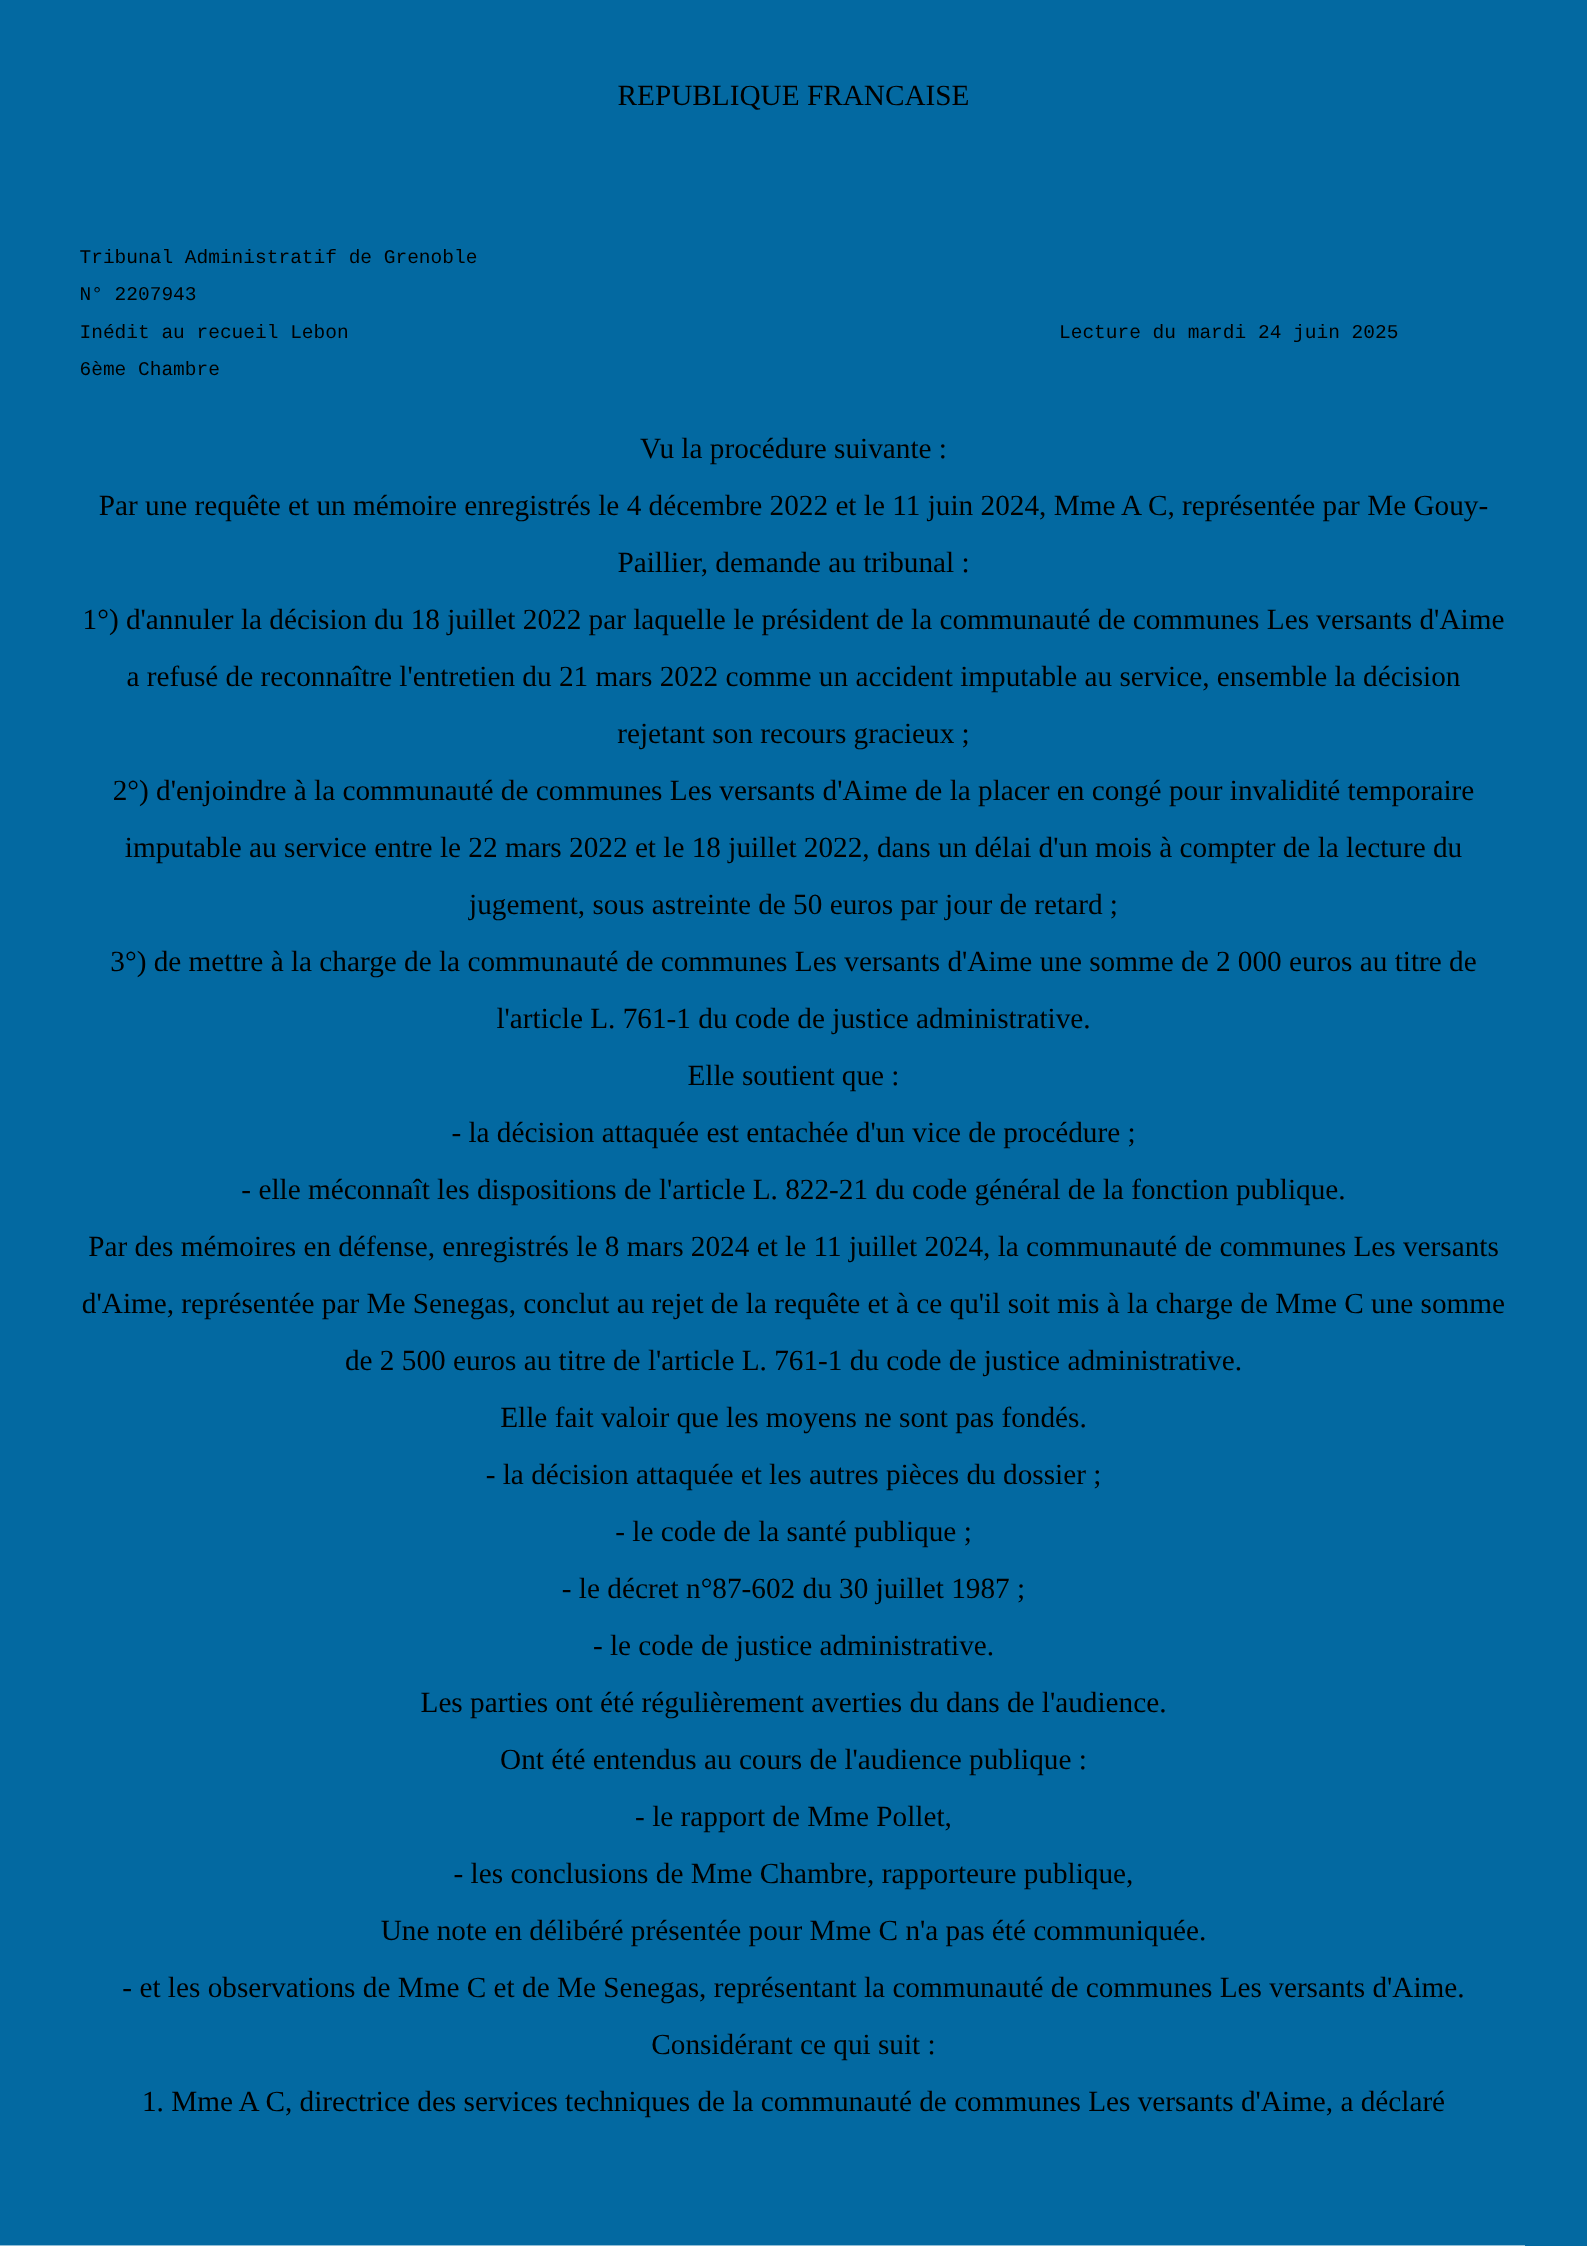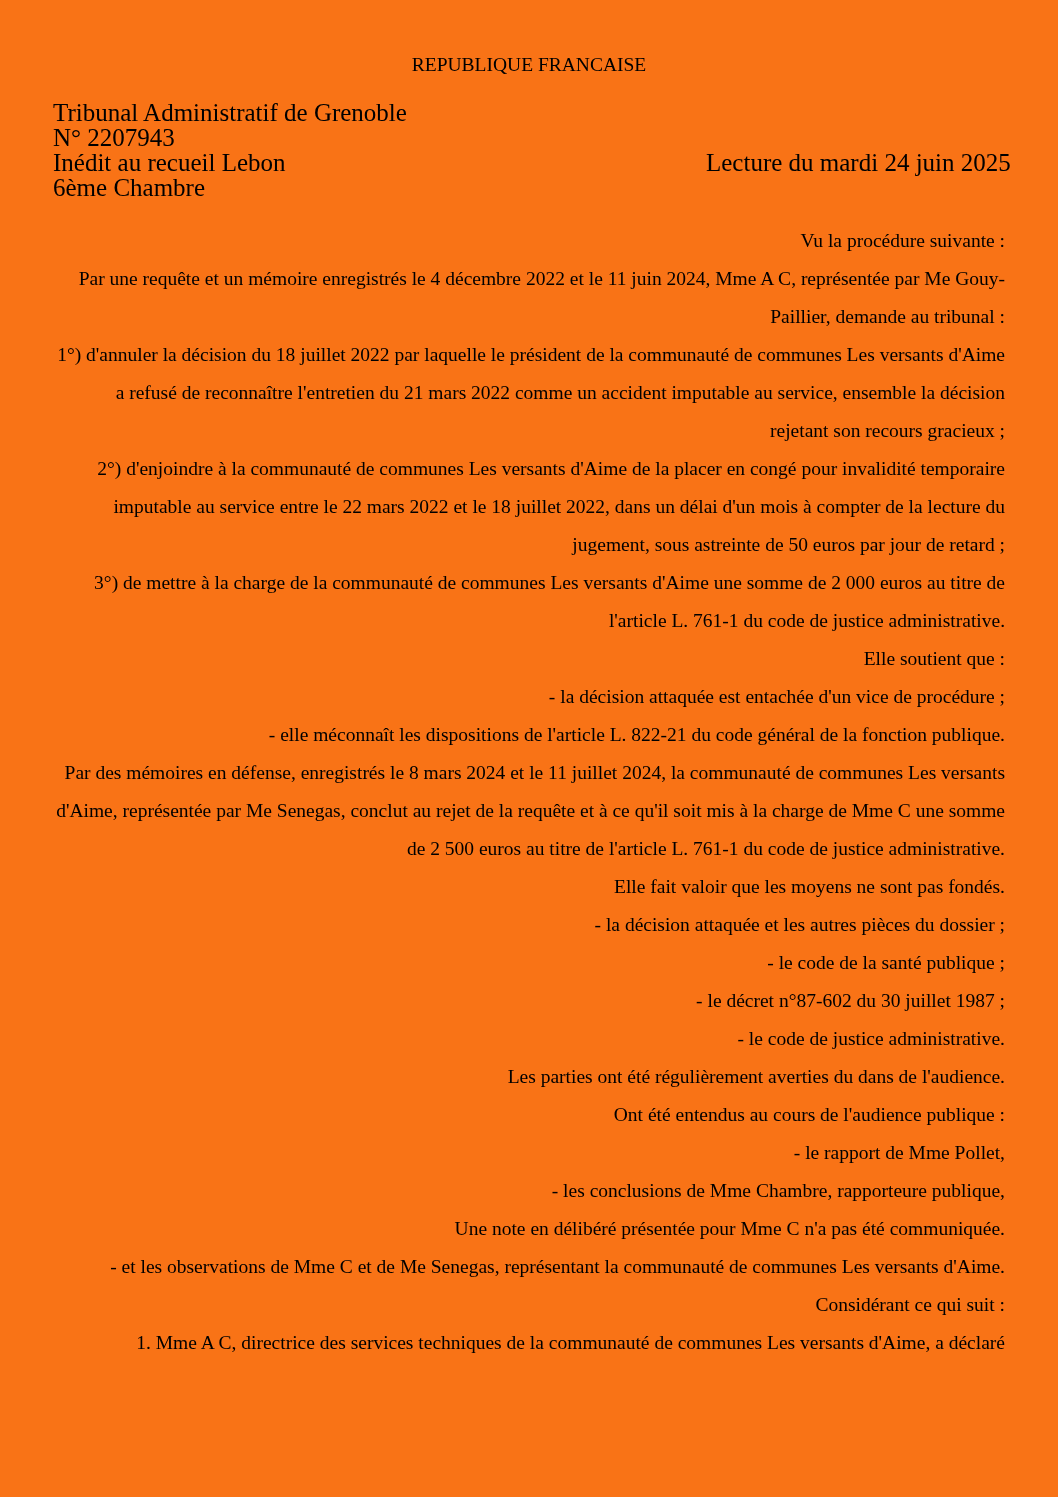--- a/index.html
+++ b/index.html
@@ -6,50 +6,51 @@
     margin: 0;
     padding: 0;
     background: #ffffff;
   }
   .page {
     position: relative;
     width: 1058px;
     height: 1497px;
     box-sizing: border-box;
     padding: 52px 53px 0 53px;
-    background: #f97316;
+    background: #0369a1;
     color: #000000;
     font-family: "Liberation Serif", "DejaVu Serif", serif;
     overflow: hidden;
   }
   .title-block {
     text-align: center;
     font-size: 19.5px;
     line-height: 25px;
   }
   .meta-block {
-    margin-top: 23px;
-    font-size: 25px;
+    margin-top: 82px;
+    font-size: 13px;
     line-height: 25px;
+    font-family: Liberation Mono, monospace;
   }
   .meta-row {
     position: relative;
   }
   .reading-date {
     position: absolute;
     left: 653px;
     top: 0;
     white-space: nowrap;
   }
   .body-text {
     margin-top: 22px;
     font-size: 19.5px;
     line-height: 38px;
     width: 952px;
-    text-align: right;
+    text-align: center;
   }
   .body-text p.para {
     margin: 0;
     padding: 0;
   }
 </style>
 </head>
 <body>
 
 <div class="page">

